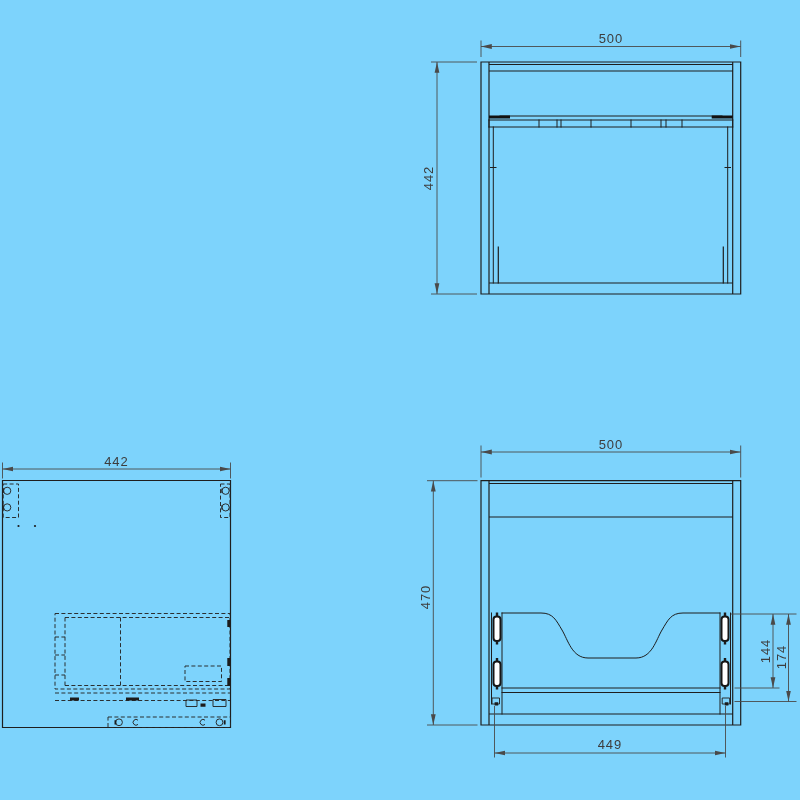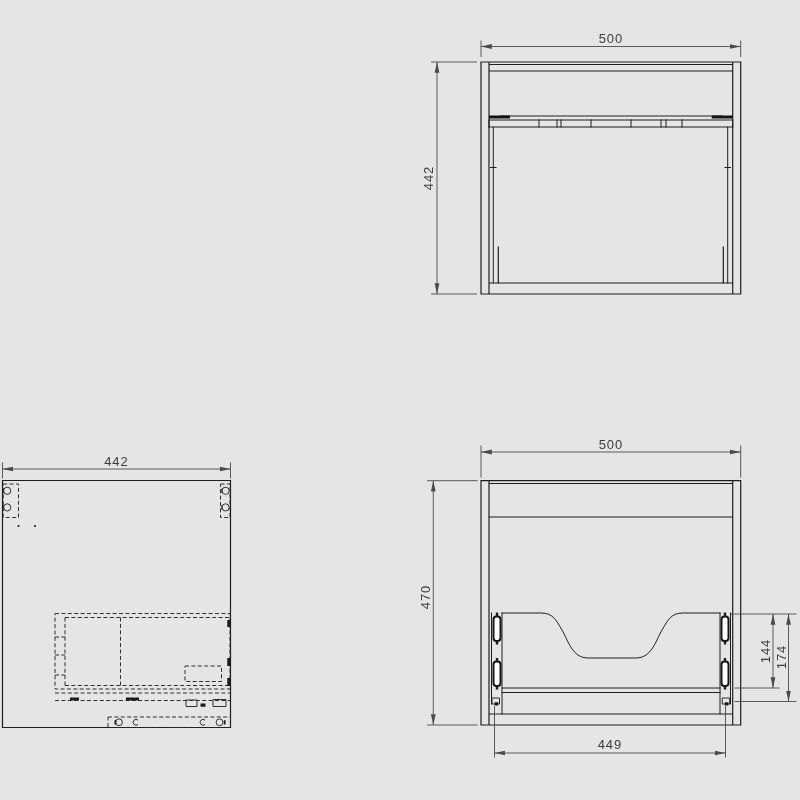--- a/index.html
+++ b/index.html
@@ -1,16 +1,16 @@
 <!DOCTYPE html>
 <html><head>
 <meta charset="utf-8">
 <style>
   html,body{margin:0;padding:0;background:#ffffff;}
-  .stage{position:relative;width:800px;height:800px;background:#e5e5e5;overflow:hidden;}
+  .stage{position:relative;width:800px;height:800px;background:#7dd3fc;overflow:hidden;}
   svg{position:absolute;inset:0;}
   .obj{stroke:#1e1e1e;stroke-width:1.2;fill:none;stroke-linecap:square;}
   .obj2{stroke:#1e1e1e;stroke-width:1;fill:none;stroke-linecap:square;}
   .thk{stroke:#111;stroke-width:2.8;fill:none;}
   .slot{stroke:#161616;stroke-width:2;fill:#ffffff;}
   .fil{fill:#1c1c1c;stroke:none;}
   .hid{stroke:#262626;stroke-width:0.95;fill:none;stroke-dasharray:4 2.4;stroke-linecap:butt;}
   .hw{stroke:#262626;stroke-width:0.95;fill:none;}
   .dim{stroke:#4a4a4a;stroke-width:0.9;fill:none;}
   .ext{stroke:#4a4a4a;stroke-width:0.9;fill:none;}

